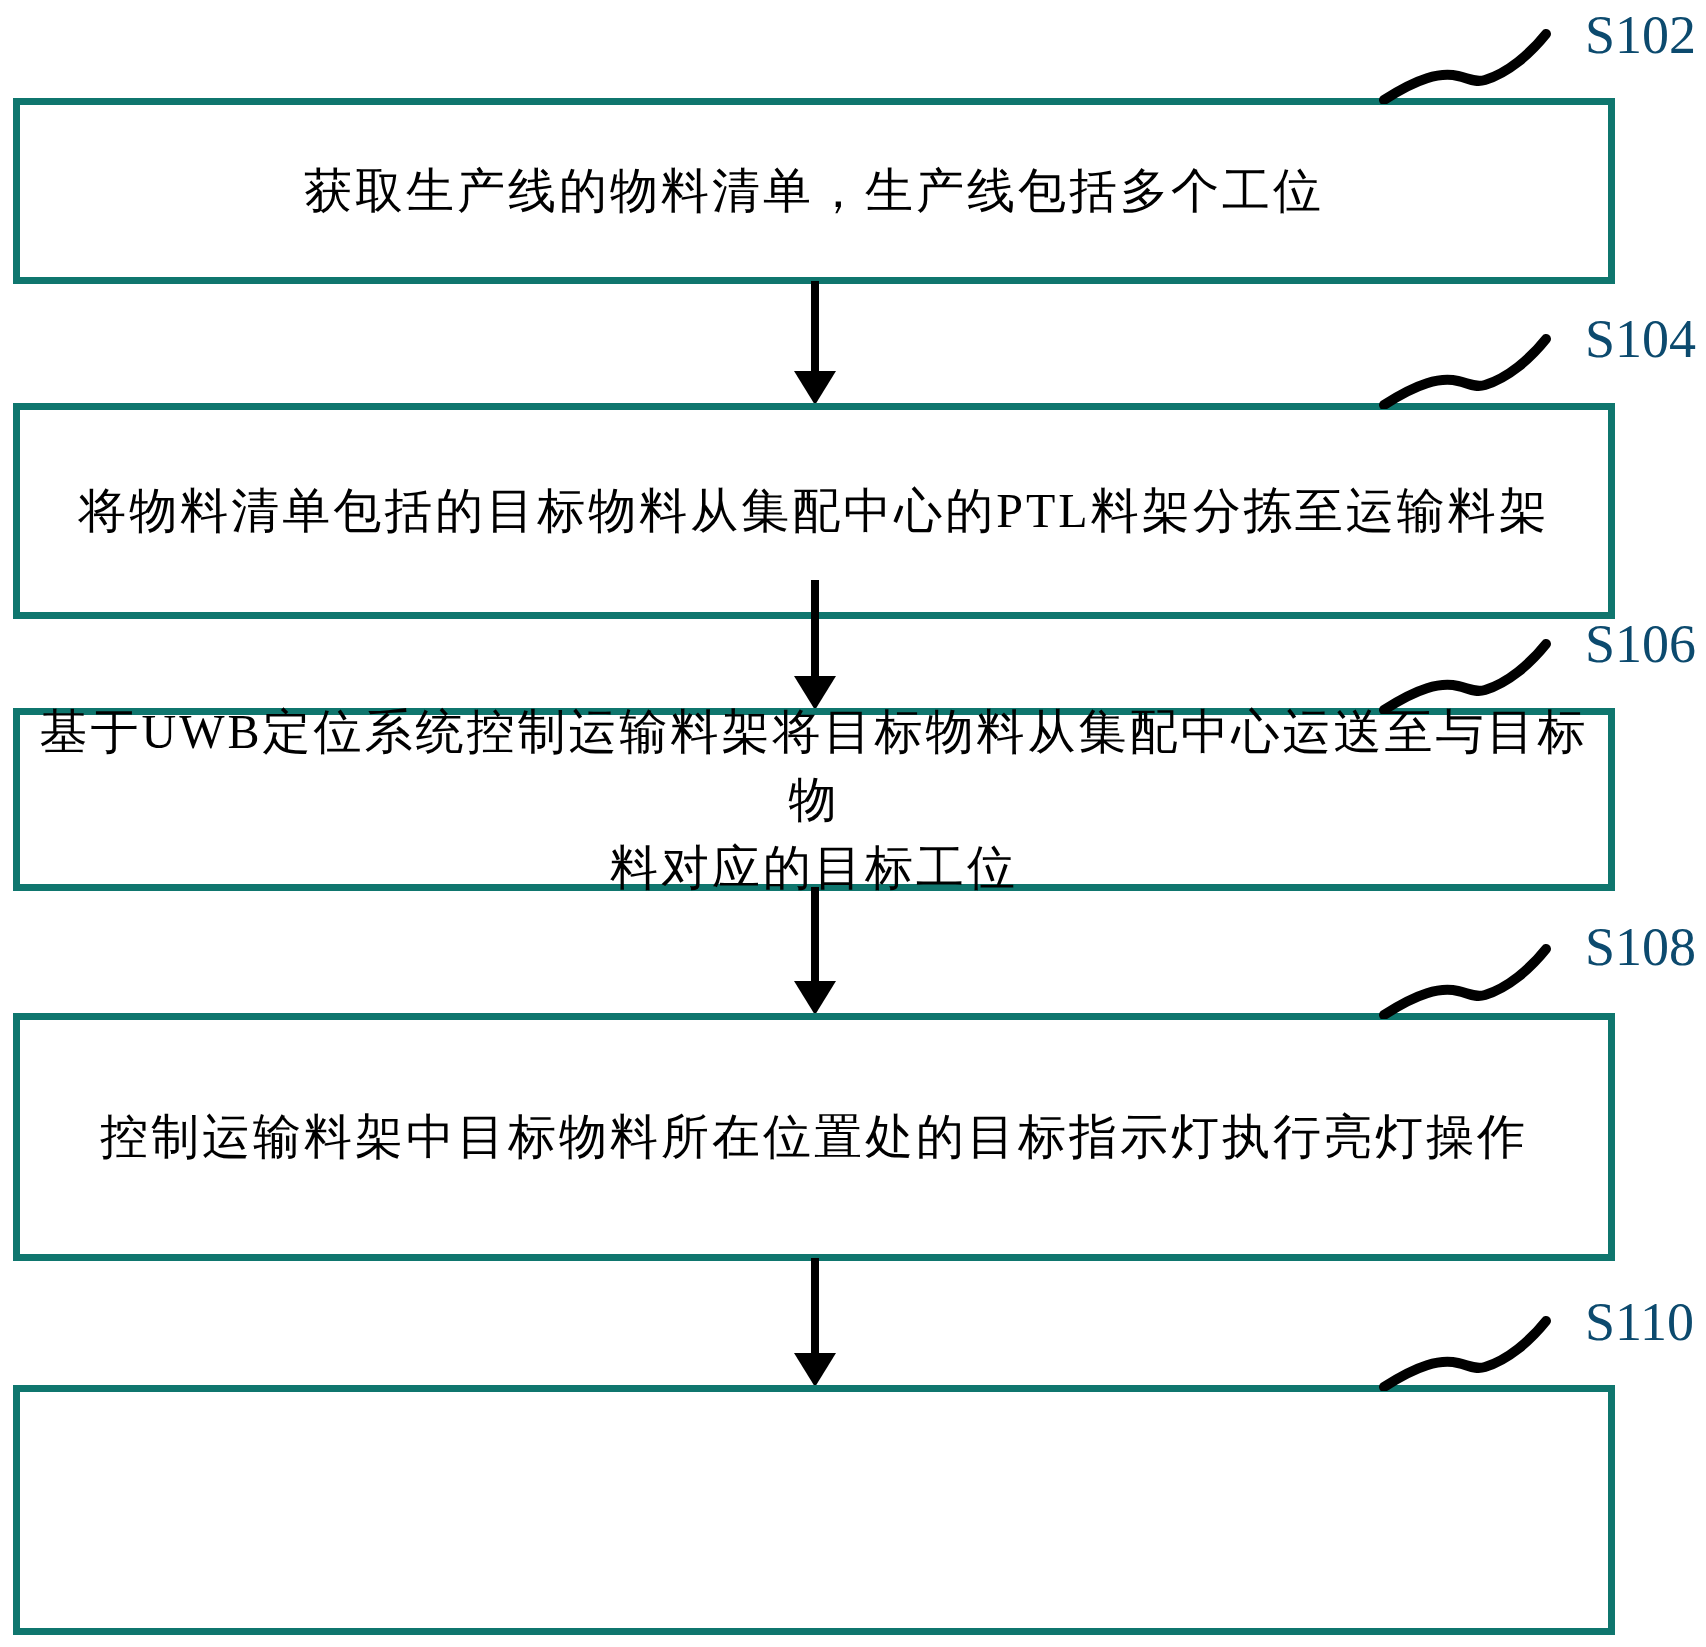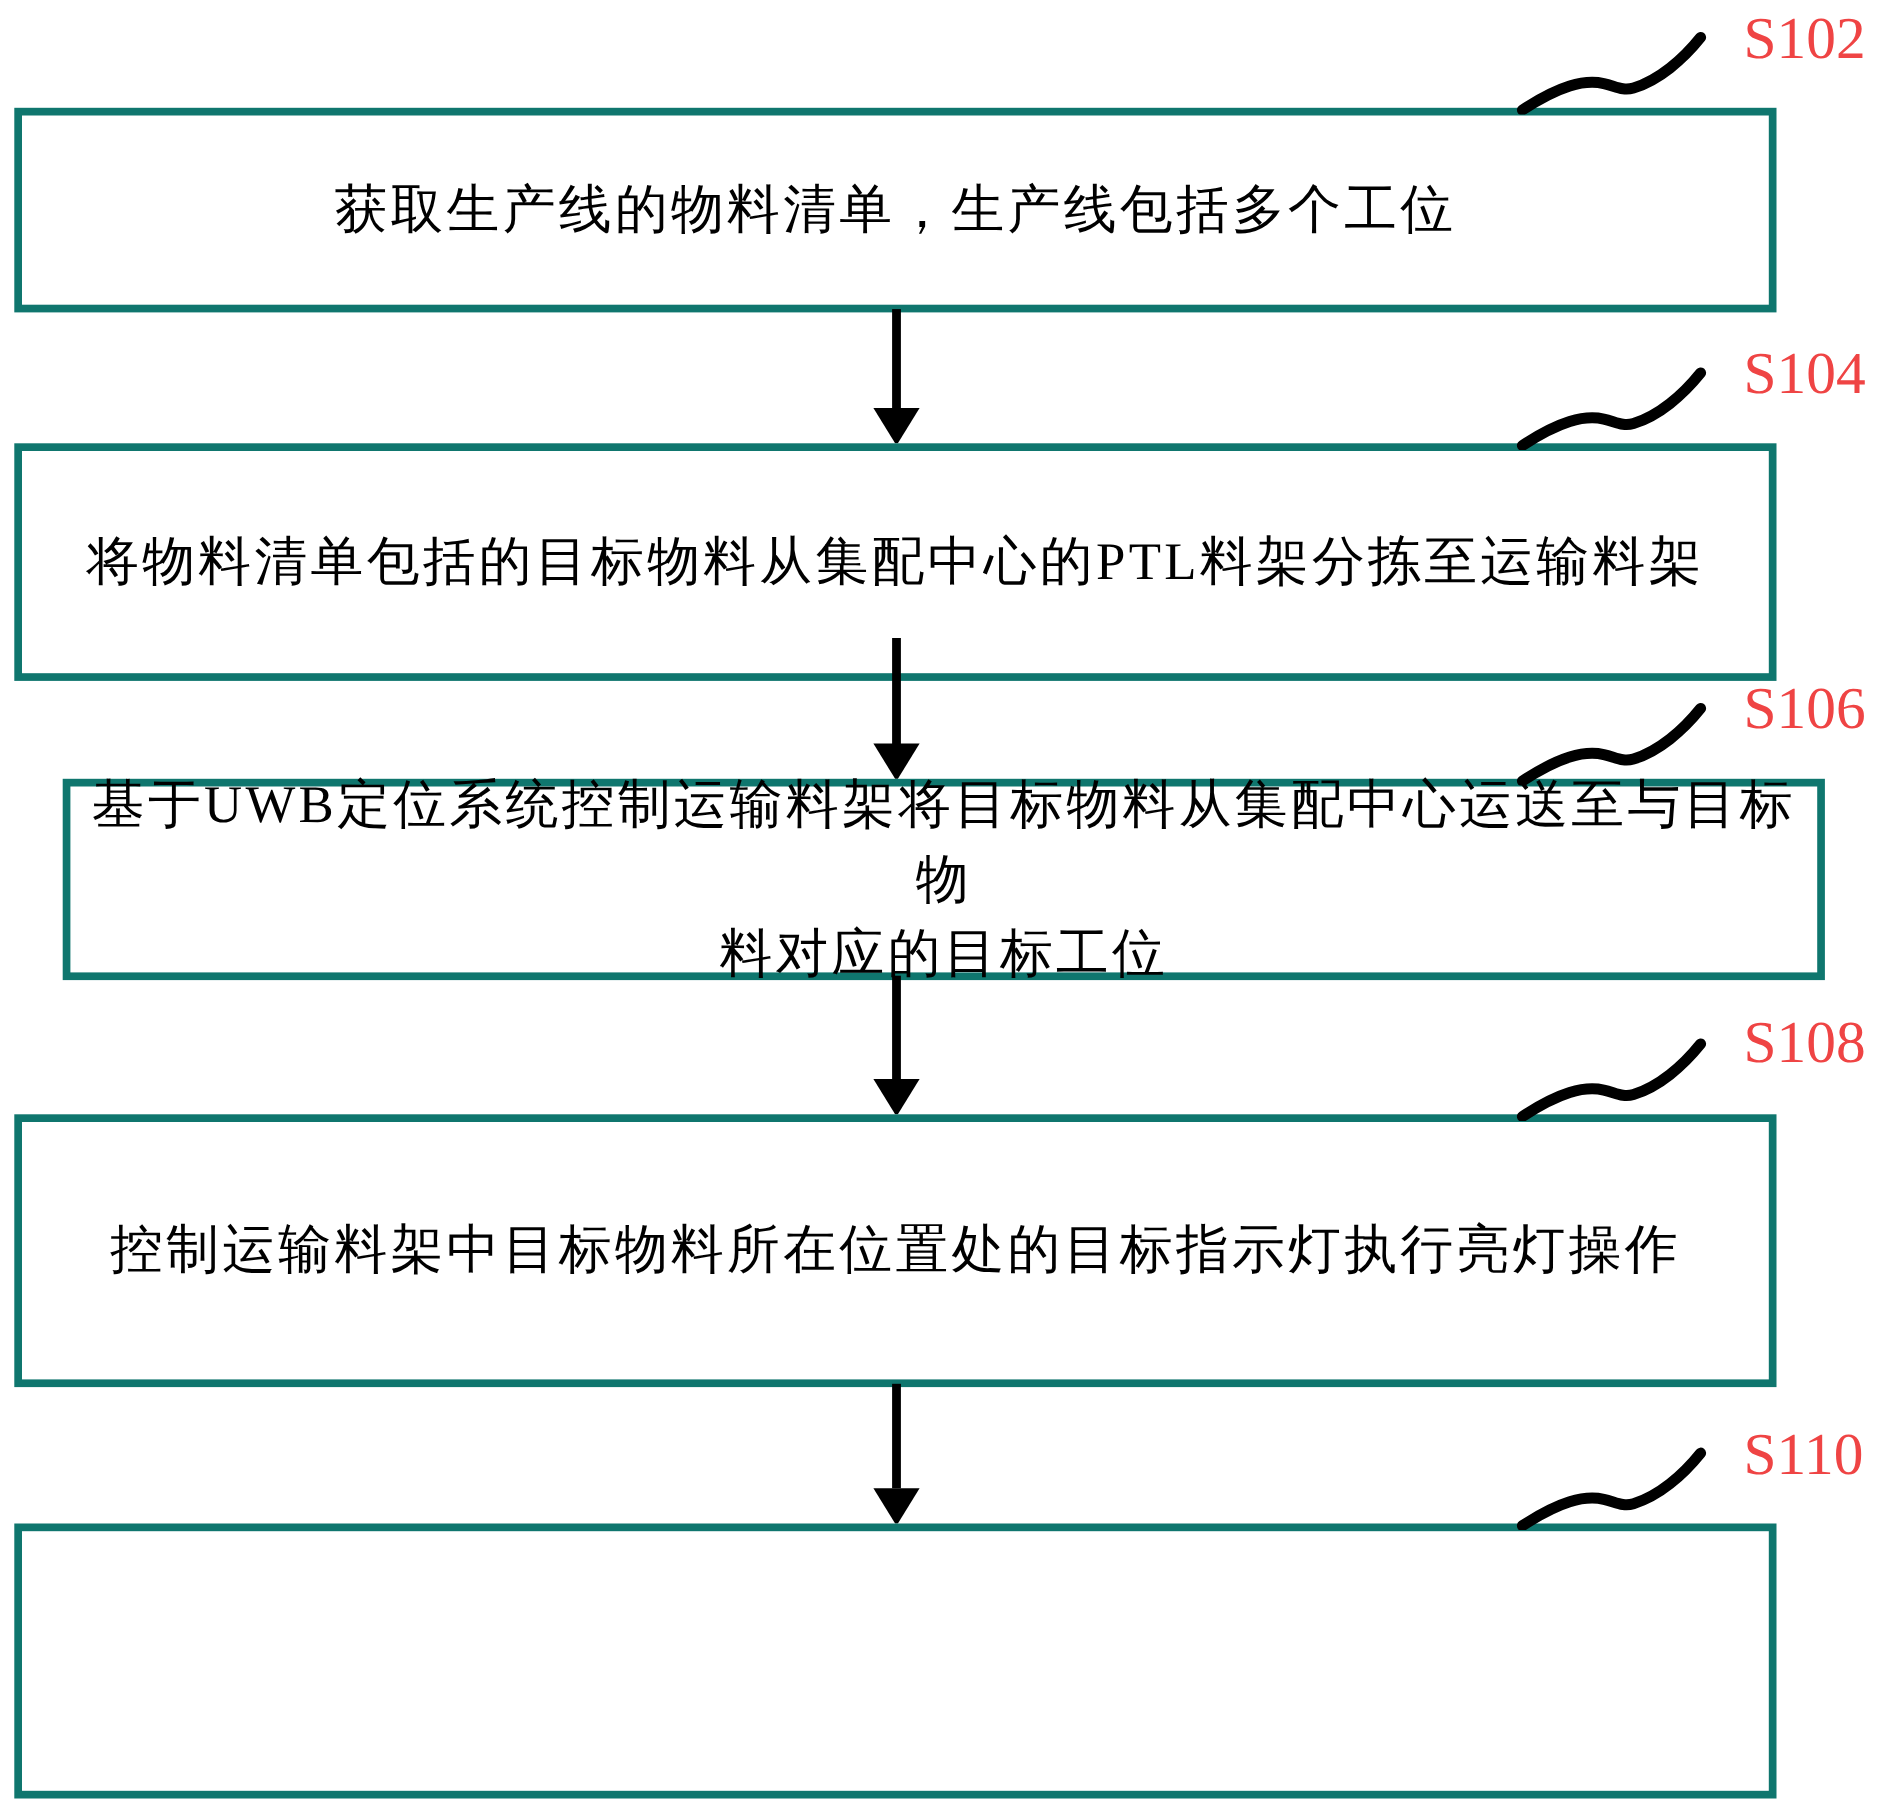--- a/index.html
+++ b/index.html
@@ -18,21 +18,21 @@
     width: 1602px;
     box-sizing: border-box;
     border: 7px solid #0f766e;
     background: #ffffff;
     display: flex;
     align-items: center;
     justify-content: center;
   }
   .b1 { top: 98px;  height: 186px; }
   .b2 { top: 403px; height: 216px; }
-  .b3 { top: 708px; height: 183px; margin-left: 44px; }
+  .b3 { top: 708px; height: 183px; }
   .b4 { top: 1013px; height: 248px; }
   .b5 { top: 1385px; height: 250px; }
   .box-text {
     font-size: 48px;
     line-height: 68px;
     letter-spacing: 3px;
     text-align: center;
     color: #000000;
     padding: 0 10px;
   }
@@ -63,21 +63,21 @@
   .a3 .shaft { height: 96px; }  .a3 .head { top: 94px; }
   .a4 .shaft { height: 95px; }  .a4 .head { top: 95px; }
   .step-label {
     position: absolute;
     left: 1585px;
     width: 121px;
     font-size: 54px;
     line-height: 54px;
     text-align: left;
     white-space: nowrap;
-    color: #ef4444;
+    color: #0c4a6e;
   }
   .l1 { top: 8px; }
   .l2 { top: 312px; }
   .l3 { top: 617px; }
   .l4 { top: 920px; }
   .l5 { top: 1295px; }
   .squiggle { position: absolute; left: 1378px; width: 178px; height: 78px; }
   .q1 { top: 26px; }
   .q2 { top: 331px; }
   .q3 { top: 636px; }

